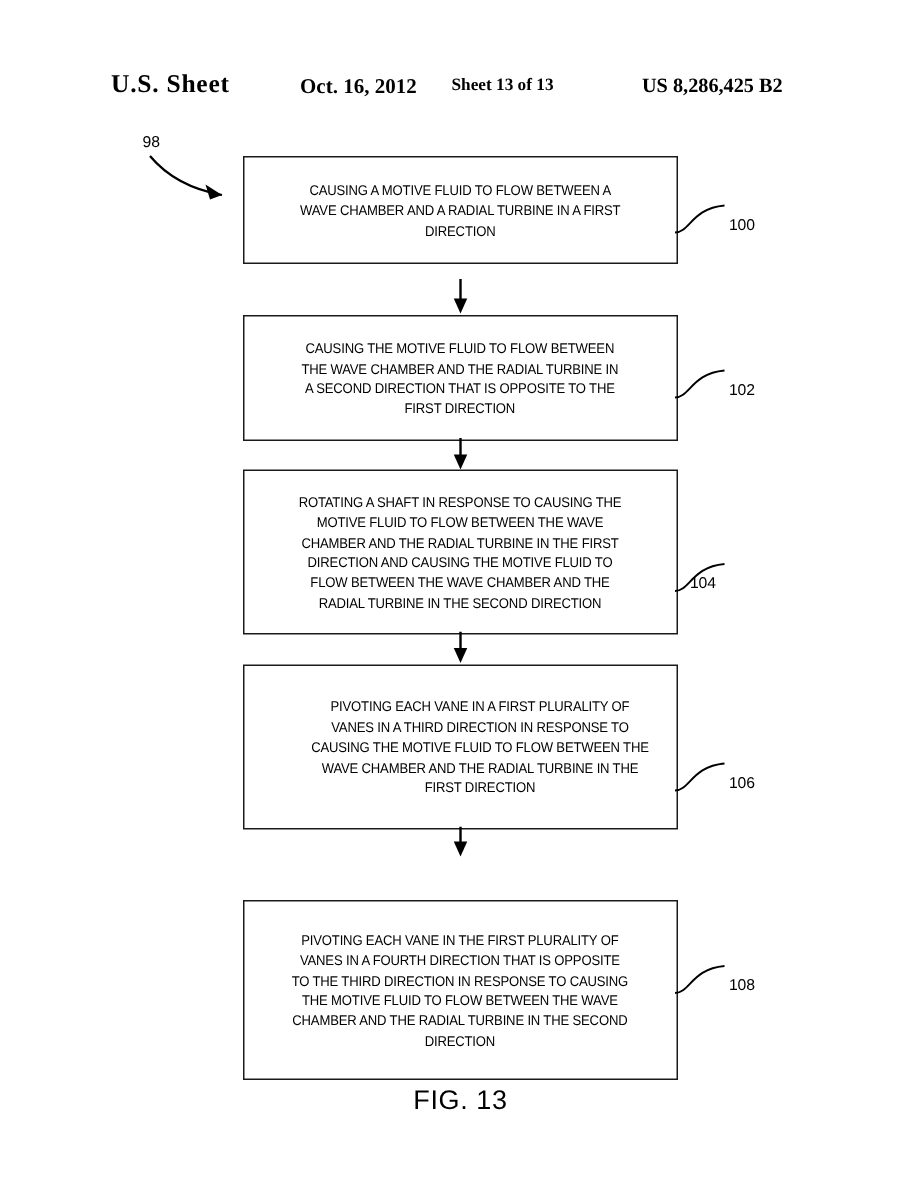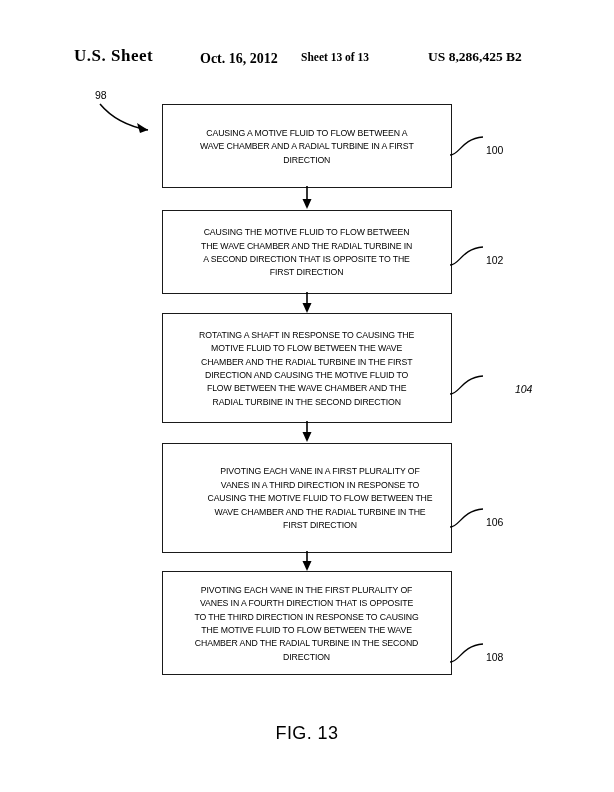--- a/index.html
+++ b/index.html
@@ -88,25 +88,25 @@
     line-height: 13.4px;
     letter-spacing: -0.12px;
     text-align: center;
     padding: 0 10px;
     transform: scaleX(0.93);
     transform-origin: center center;
     white-space: pre-line;
   }
 
   
-  #box-100 { top: 104px;  height: 84px; }
+  #box-100 { top: 104px;  height: 72px; }
   #box-102 { top: 210px;  height: 84px; }
   #box-104 { top: 313px;  height: 110px; }
   #box-106 { top: 443px;  height: 110px; justify-content: flex-end; }
-  #box-108 { top: 571px;  height: 104px; }
+  #box-108 { top: 600px;  height: 120px; }
 
   
   .connector {
     position: absolute;
     left: 0;
     width: 614px;
     height: 24px;
     pointer-events: none;
   }
   #conn-1 { top: 186px; }
@@ -126,21 +126,21 @@
     letter-spacing: -0.1px;
     color: #000;
     white-space: nowrap;
   }
 
   #leader-100 { left: 450px; top: 133px; }
   #ref-100    { left: 486px; top: 144px; }
   #leader-102 { left: 450px; top: 243px; }
   #ref-102    { left: 486px; top: 254px; }
   #leader-104 { left: 450px; top: 372px; }
-  #ref-104    { left: 515px; top: 383px; font-style: italic; }
+  #ref-104    { left: 460px; top: 383px; }
   #leader-106 { left: 450px; top: 505px; }
   #ref-106    { left: 486px; top: 516px; }
   #leader-108 { left: 450px; top: 640px; }
   #ref-108    { left: 486px; top: 651px; }
 
   
   #label-98 {
     position: absolute;
     left: 95px;
     top: 89px;

